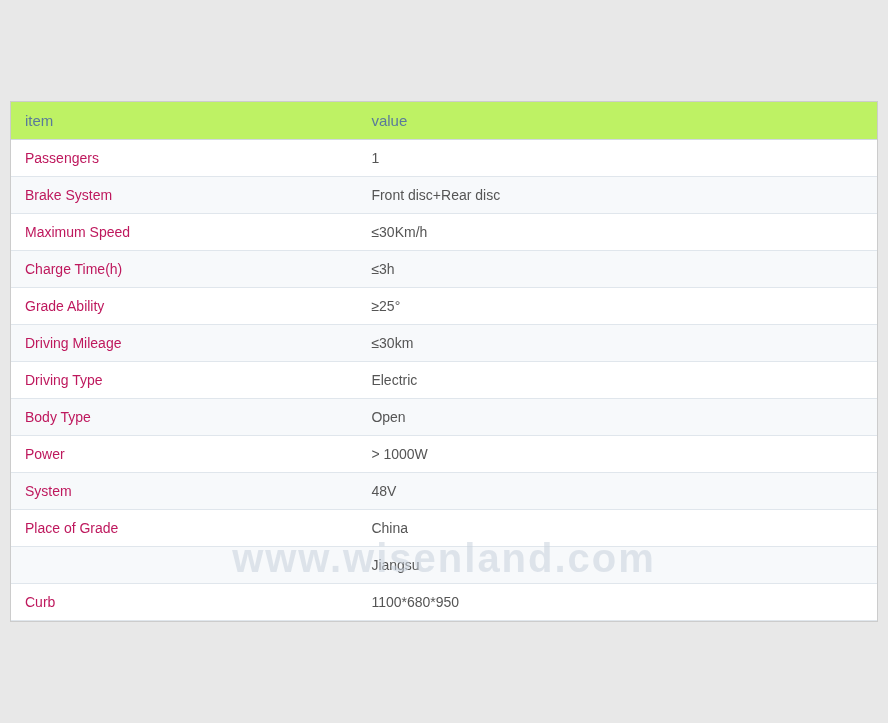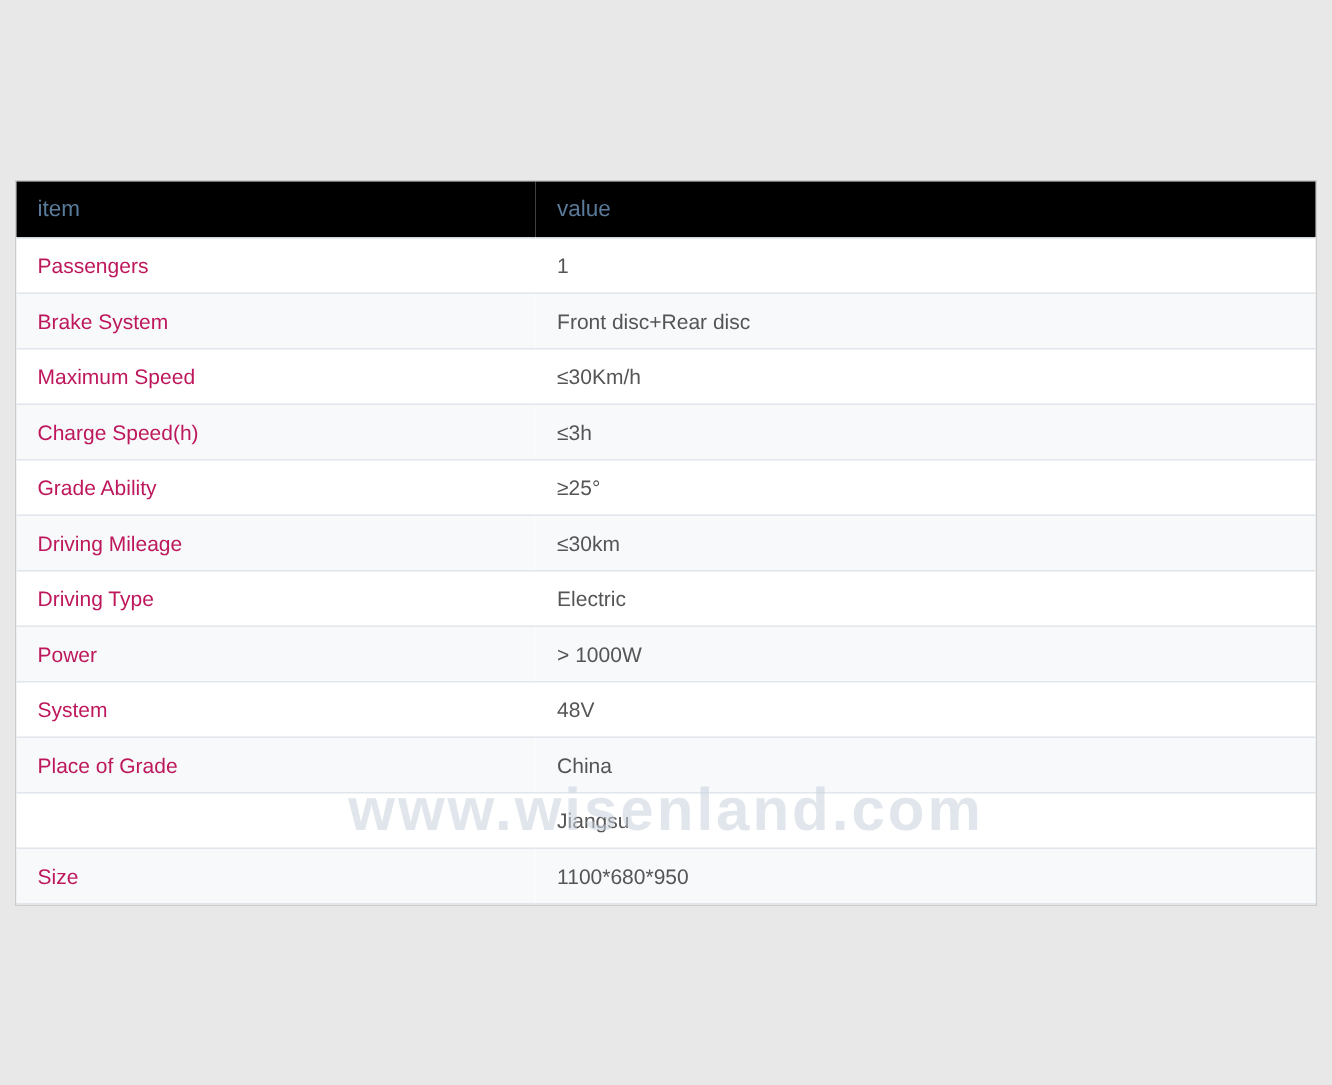--- a/index.html
+++ b/index.html
@@ -23,21 +23,21 @@
       width: 868px;
       position: relative;
     }
 
     table {
       width: 100%;
       border-collapse: collapse;
     }
 
     thead tr {
-      background: #000000;
+      background: #bef264;
     }
 
     thead th {
       padding: 10px 14px;
       text-align: left;
       font-weight: normal;
       color: #5a7a9a;
       font-size: 15px;
       border-bottom: 1px solid #d0d8e0;
     }
@@ -100,51 +100,55 @@
         </tr>
         <tr>
           <td>Brake System</td>
           <td>Front disc+Rear disc</td>
         </tr>
         <tr>
           <td>Maximum Speed</td>
           <td>≤30Km/h</td>
         </tr>
         <tr>
-          <td>Charge Speed(h)</td>
+          <td>Charge Time(h)</td>
           <td>≤3h</td>
         </tr>
         <tr>
           <td>Grade Ability</td>
           <td>≥25°</td>
         </tr>
         <tr>
           <td>Driving Mileage</td>
           <td>≤30km</td>
         </tr>
         <tr>
           <td>Driving Type</td>
           <td>Electric</td>
+        </tr>
+        <tr>
+          <td>Body Type</td>
+          <td>Open</td>
         </tr>
         <tr>
           <td>Power</td>
           <td>&gt; 1000W</td>
         </tr>
         <tr>
           <td>System</td>
           <td>48V</td>
         </tr>
         <tr>
           <td>Place of Grade</td>
           <td>China</td>
         </tr>
         <tr>
           <td></td>
           <td>Jiangsu</td>
         </tr>
         <tr>
-          <td>Size</td>
+          <td>Curb</td>
           <td>1100*680*950</td>
         </tr>
       </tbody>
   </table>
   <div class="watermark">www.wisenland.com</div>
 </div>
 
 </body></html>

